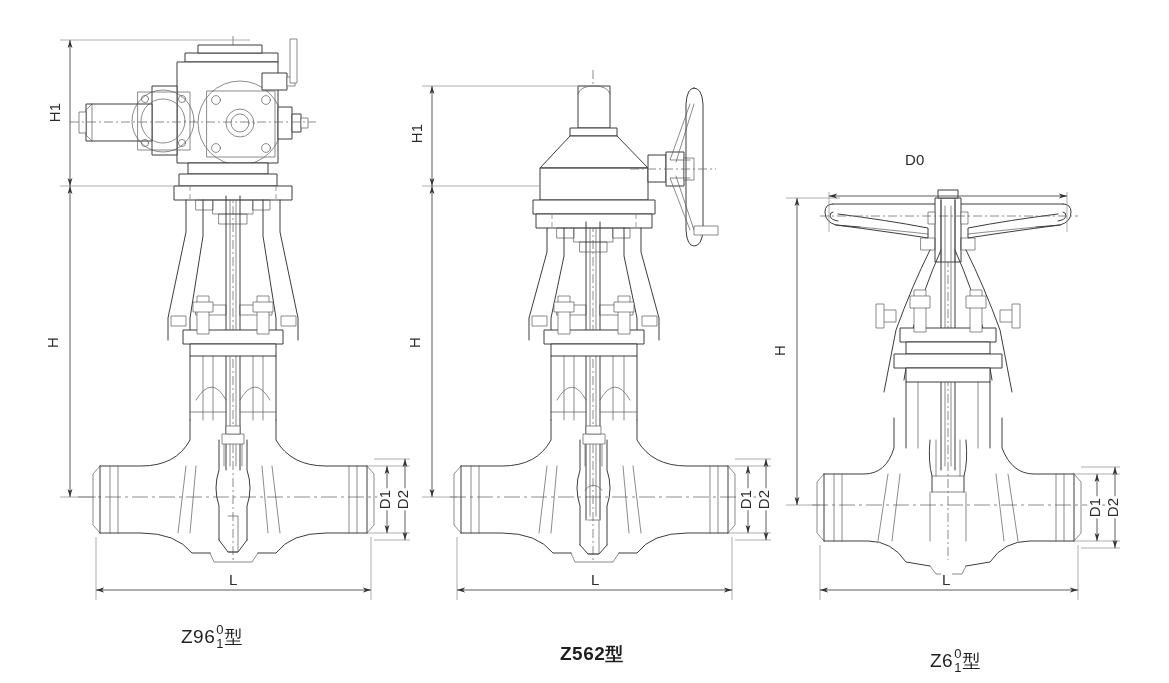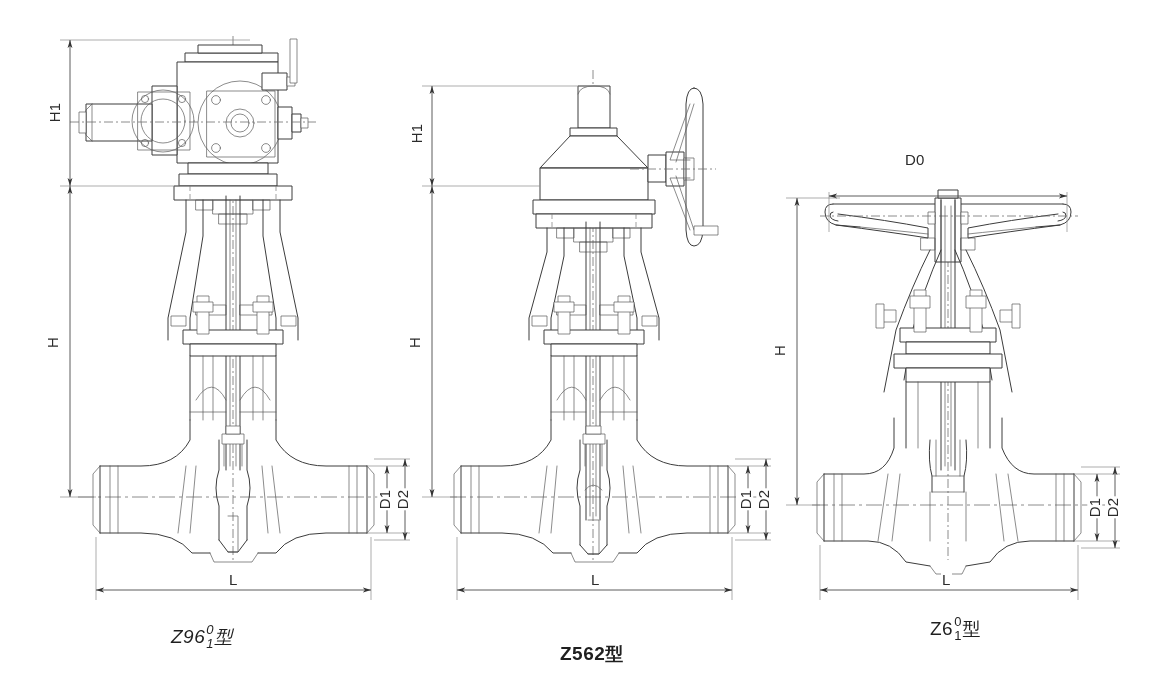--- a/index.html
+++ b/index.html
@@ -565,31 +565,31 @@
   <div class="dim-text rot90" style="left:735px; top:492px;">D1</div>
   <div class="dim-text rot90" style="left:753px; top:492px;">D2</div>
   <div class="dim-text" style="left:590px; top:572px;">L</div>
 
   <div class="dim-text" style="left:904px; top:152px;">D0</div>
   <div class="dim-text rot90" style="left:773px; top:343px;">H</div>
   <div class="dim-text rot90" style="left:1084px; top:500px;">D1</div>
   <div class="dim-text rot90" style="left:1102px; top:500px;">D2</div>
   <div class="dim-text" style="left:941px; top:572px;">L</div>
 
-  <div class="caption" style="left:171px; top:624px;font-style:italic;">
+  <div class="caption" style="left:181px; top:624px;">
     <span class="base">Z96</span><span class="frac">
         <span class="sup">0</span>
         <span class="sub">1</span>
       </span><span class="cjk">型</span>
   </div>
 
   <div class="caption" style="left:560px; top:644px;font-weight:bold;">
     <span class="base">Z562</span><span class="cjk">型</span>
   </div>
 
-  <div class="caption" style="left:930px; top:616px;">
+  <div class="caption" style="left:930px; top:648px;">
     <span class="base">Z6</span><span class="frac">
         <span class="sup">0</span>
         <span class="sub">1</span>
       </span><span class="cjk">型</span>
   </div>
 
 </div>
 
 </body></html>

